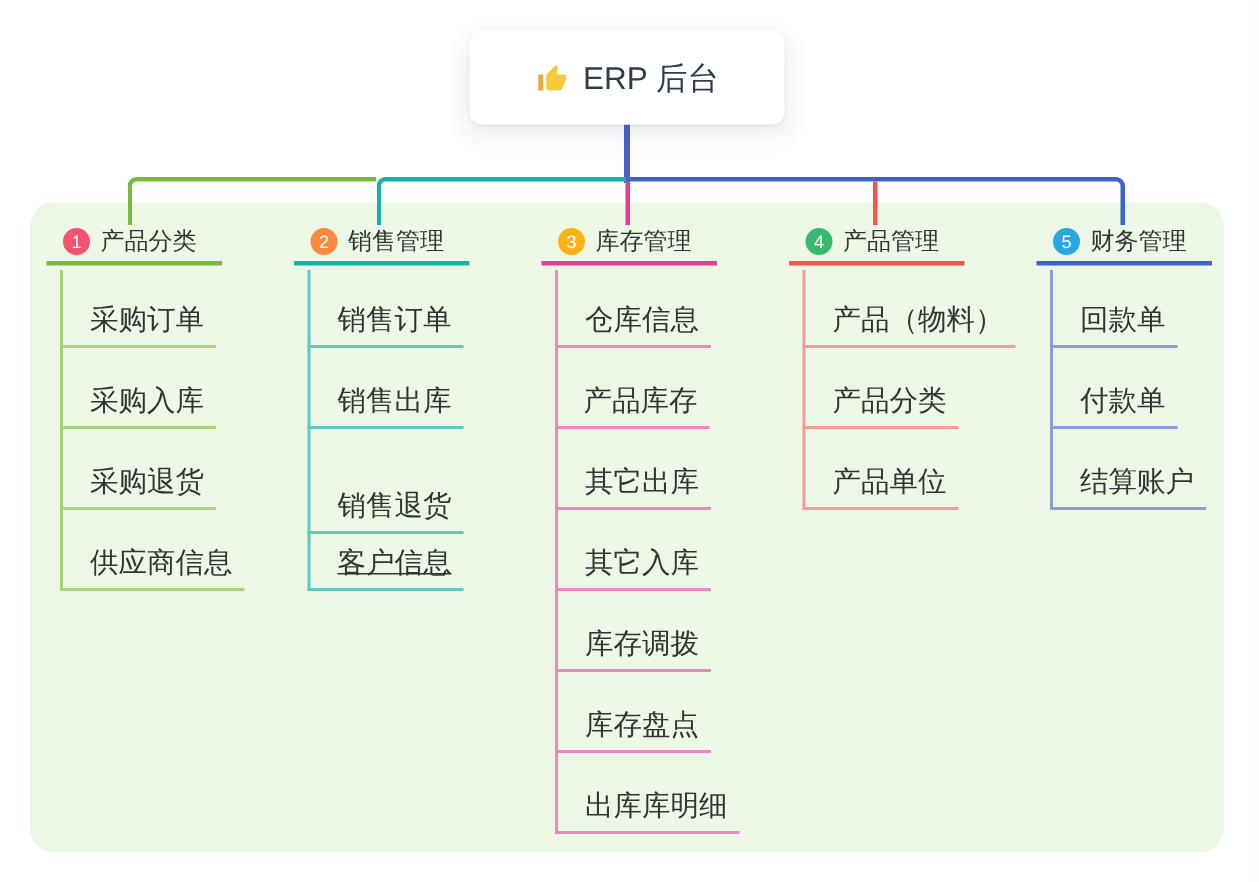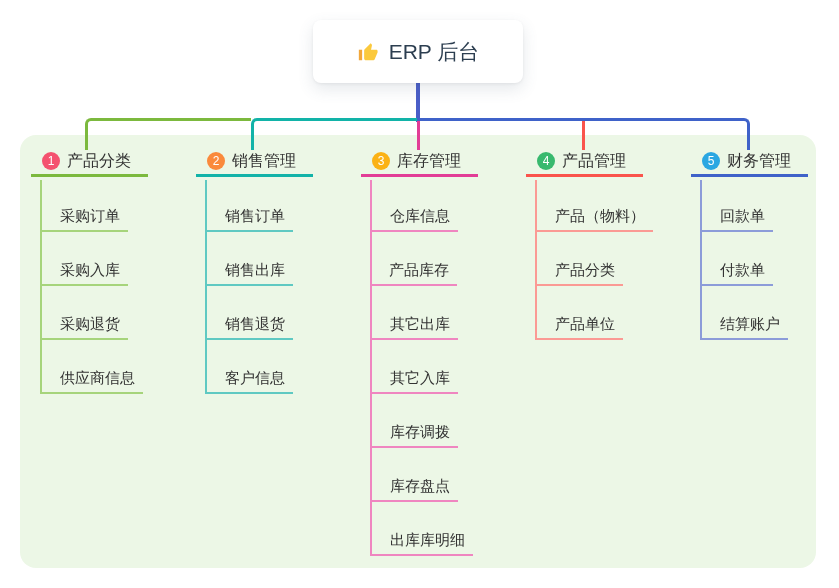--- a/index.html
+++ b/index.html
@@ -29,21 +29,21 @@
   }
   .badge{
     width:18px;height:18px;border-radius:50%;flex:0 0 18px;
     display:flex;align-items:center;justify-content:center;
     color:#ffffff;font-size:12px;line-height:18px;
   }
   .spine{position:absolute;left:9px;top:32px;width:2px;}
   .item{
     position:absolute;left:9px;height:30px;box-sizing:content-box;
     padding:0 8px 0 20px;display:flex;align-items:flex-end;
-    font-size:15px;white-space:nowrap;
+    font-size:19px;white-space:nowrap;
   }
   .item span{padding-bottom:4px;}
 </style>
 </head>
 <body>
 
 <div class="panel"></div>
 
 <div class="root-card">
   <span style="display:flex;">
@@ -88,24 +88,24 @@
       <span class="badge" style="background: rgb(250, 138, 60);">2</span>
       <span class="branch-label">销售管理</span>
     </div>
     <div class="spine" style="background: rgb(95, 201, 194); height: 214px;"></div>
   <div class="item" style="top: 52px; border-bottom: 2px solid rgb(95, 201, 194);">
     <span>销售订单</span>
   </div>
       <div class="item" style="top: 106px; border-bottom: 2px solid rgb(95, 201, 194);">
     <span>销售出库</span>
   </div>
-      <div class="item" style="top: 160px; border-bottom: 2px solid rgb(95, 201, 194);">
+      <div class="item" style="top: 176px; border-bottom: 2px solid rgb(95, 201, 194);">
     <span>销售退货</span>
   </div>
-      <div class="item" style="top: 214px; border-bottom: 2px solid rgb(95, 201, 194);">
+      <div class="item" style="top: 214px; border-bottom: 2px solid rgb(95, 201, 194); text-decoration: underline;">
     <span>客户信息</span>
   </div>
     </div>
     <div class="branch" style="left: 361px; top: 148px;">
     <div class="branch-header" style="border-bottom: 3px solid rgb(226, 61, 150);">
       <span class="badge" style="background: rgb(251, 178, 21);">3</span>
       <span class="branch-label">库存管理</span>
     </div>
     <div class="spine" style="background: rgb(239, 134, 192); height: 376px;"></div>
   <div class="item" style="top: 52px; border-bottom: 2px solid rgb(239, 134, 192);">

